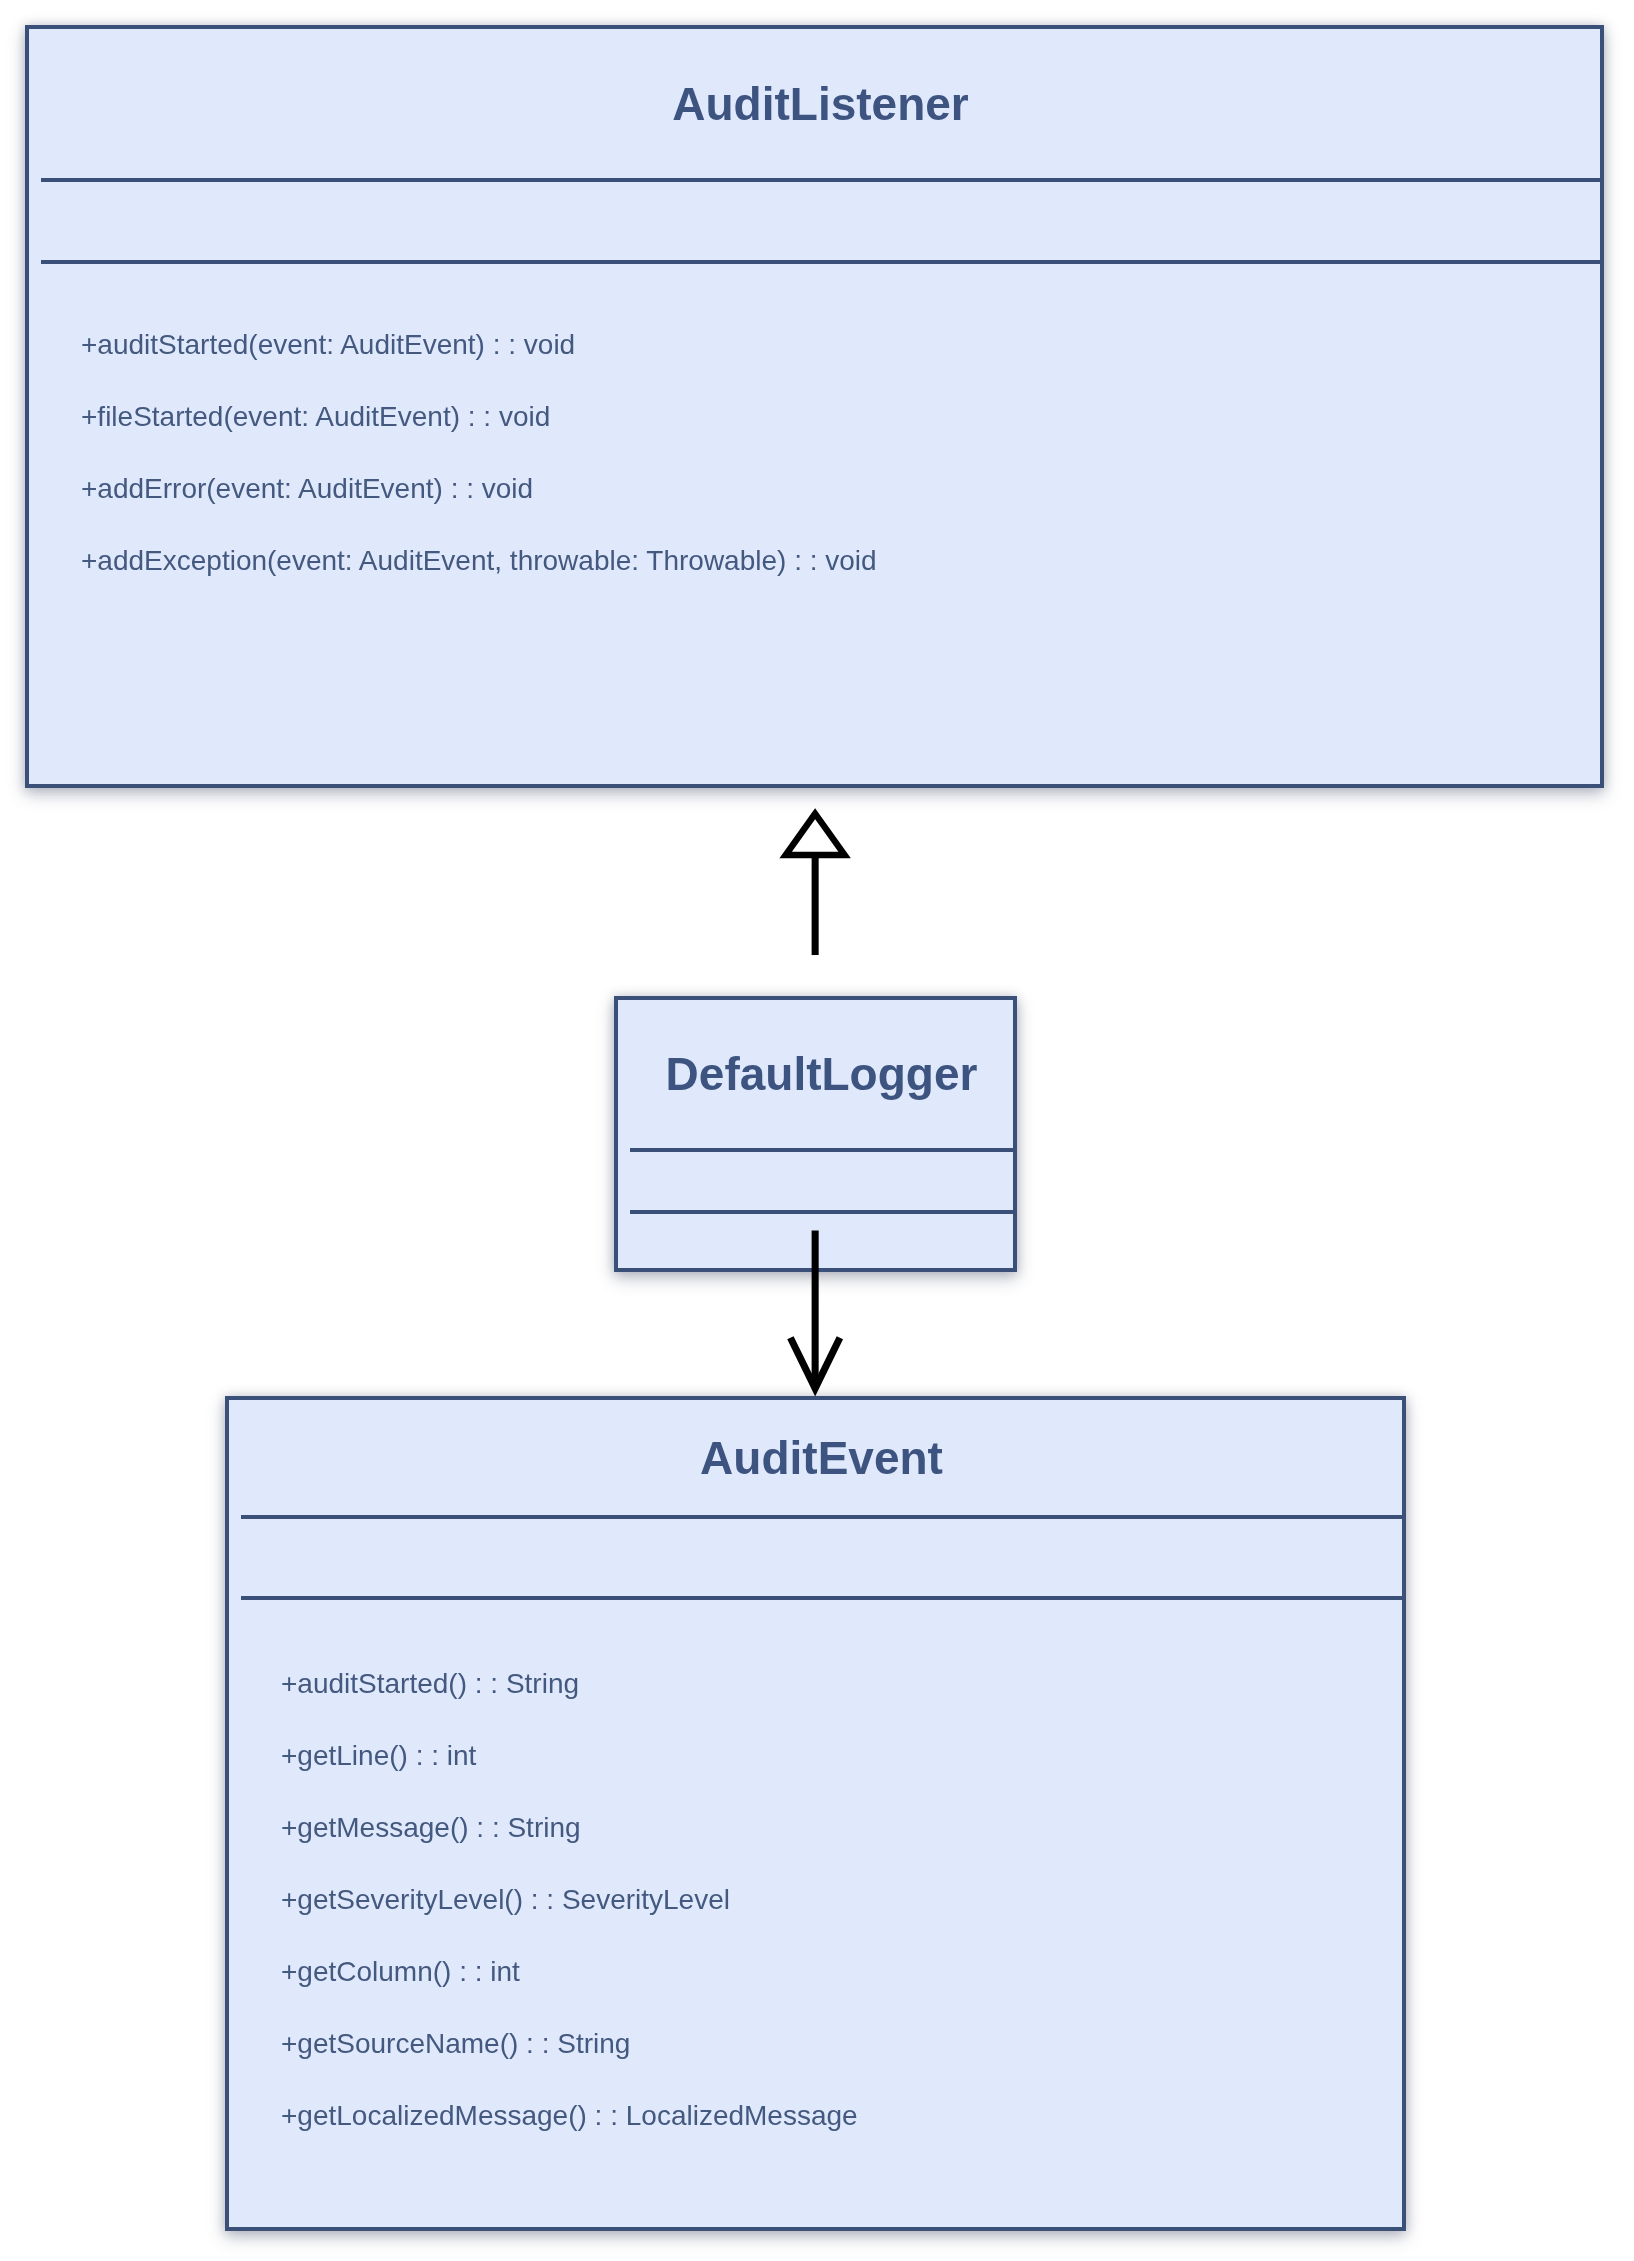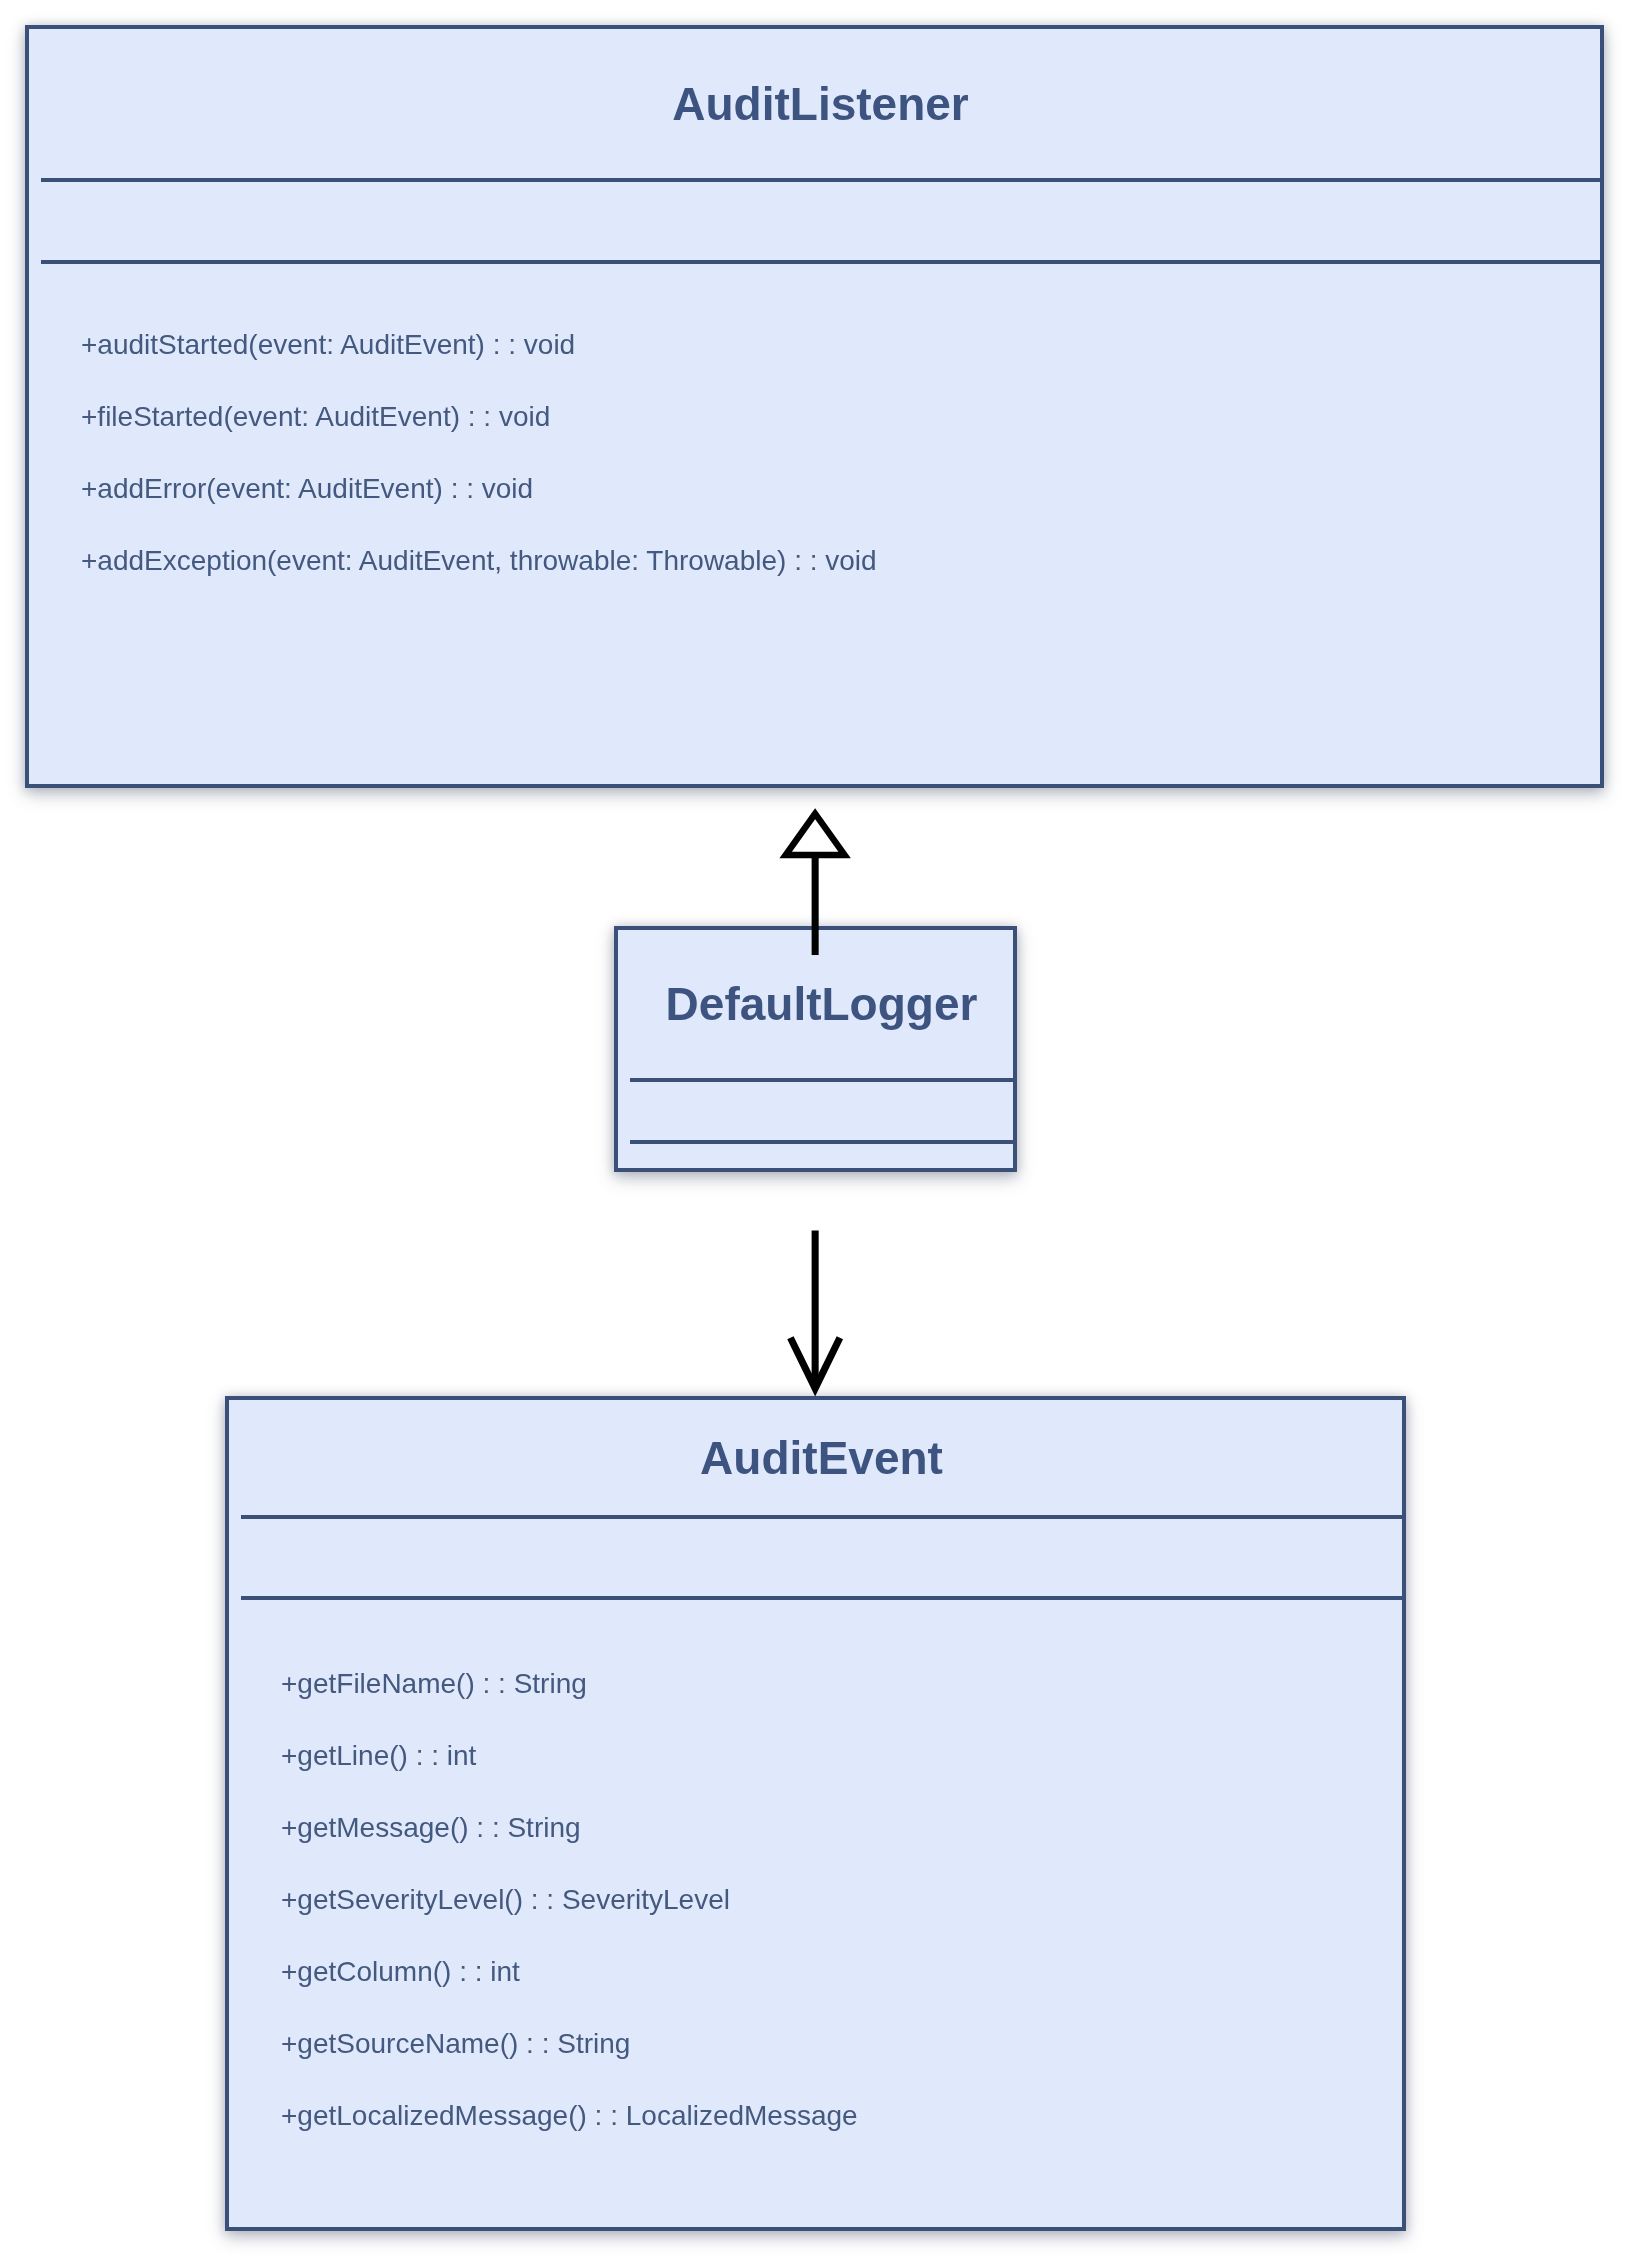--- a/index.html
+++ b/index.html
@@ -36,21 +36,21 @@
     line-height:72px;height:72px;white-space:nowrap;
     font-size:28px;color:var(--method);
     padding-left:40px;
   }
   
   #box-auditlistener{left:25px;top:25px;width:1579px;height:763px;}
   #box-auditlistener .title-compartment{height:149px;}
   #box-auditlistener .attrs-compartment{height:82px;}
   #box-auditlistener .methods-compartment{padding-top:45px;}
 
-  #box-defaultlogger{left:614px;top:926px;width:403px;height:246px;}
+  #box-defaultlogger{left:614px;top:996px;width:403px;height:276px;}
   #box-defaultlogger .title-compartment{height:148px;}
   #box-defaultlogger .attrs-compartment{height:62px;}
 
   #box-auditevent{left:225px;top:1396px;width:1181px;height:835px;}
   #box-auditevent .title-compartment{height:115px;}
   #box-auditevent .attrs-compartment{height:81px;}
   #box-auditevent .methods-compartment{padding-top:48px;}
 
   svg.arrow-layer{position:absolute;left:0;top:0;pointer-events:none;}
 </style>
@@ -73,21 +73,21 @@
   <div class="class-box" id="box-defaultlogger">
     <div class="compartment title-compartment">DefaultLogger</div>
     <div class="compartment attrs-compartment"></div>
     <div class="compartment methods-compartment"></div>
   </div>
 
   <div class="class-box" id="box-auditevent">
     <div class="compartment title-compartment">AuditEvent</div>
     <div class="compartment attrs-compartment"></div>
     <div class="compartment methods-compartment">
-      <div class="method">+getFileName() : : String</div>
+      <div class="method">+auditStarted() : : String</div>
       <div class="method">+getLine() : : int</div>
       <div class="method">+getMessage() : : String</div>
       <div class="method">+getSeverityLevel() : : SeverityLevel</div>
       <div class="method">+getColumn() : : int</div>
       <div class="method">+getSourceName() : : String</div>
       <div class="method">+getLocalizedMessage() : : LocalizedMessage</div>
     </div>
   </div>
 
   <svg class="arrow-layer" width="1635" height="2261" viewBox="0 0 2776 3840">

